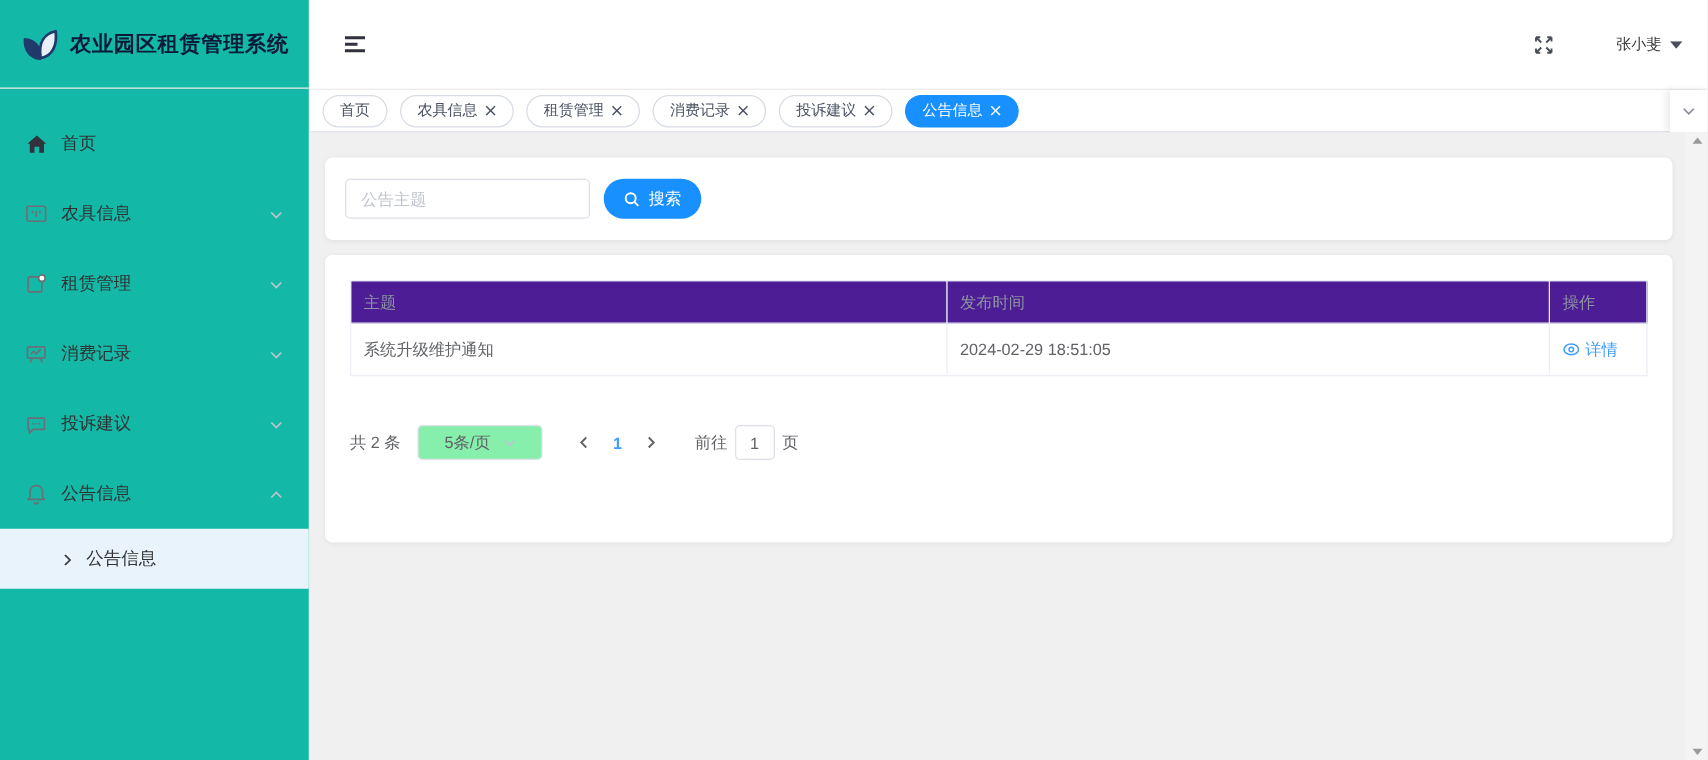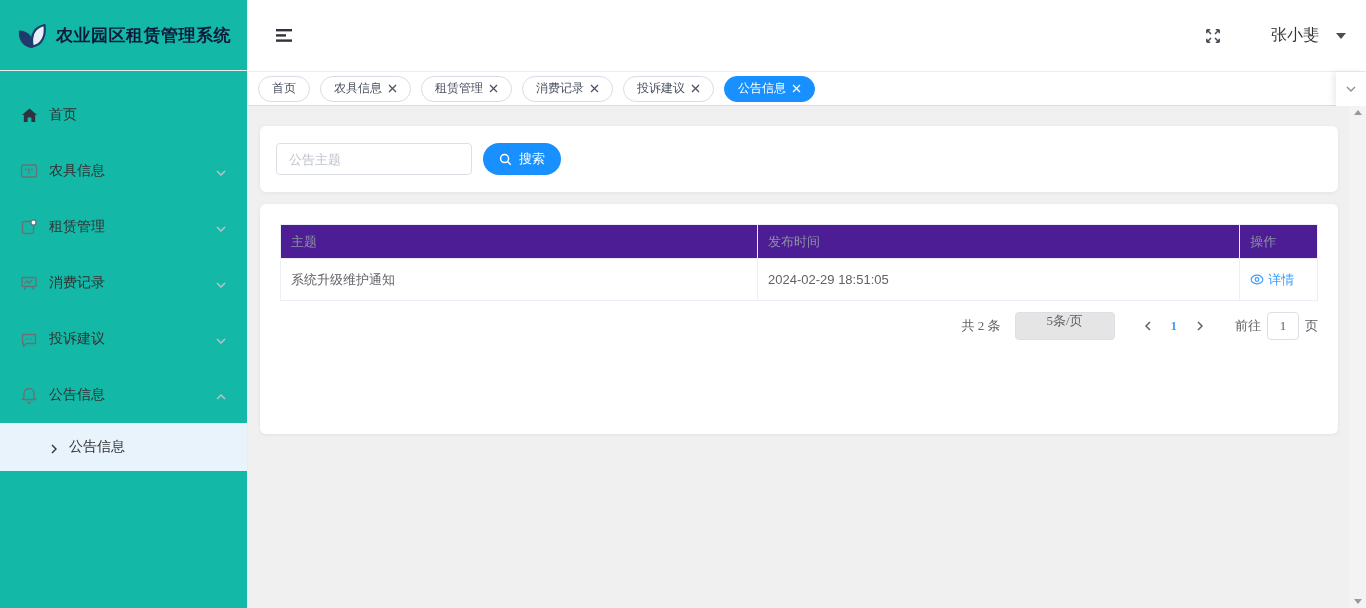--- a/index.html
+++ b/index.html
@@ -21,21 +21,21 @@
   .submenu-item .sm-arrow { width:12px; height:12px; margin-right:9px; color:#303133; }
   .submenu-item .sm-label { font-size:14px; color:#303133; }
 
   
   .main { flex:1; display:flex; flex-direction:column; position:relative; }
   .topbar { height:71px; background:#fff; display:flex; align-items:center; padding:0 20px 0 24px; }
   .hamburger { background:none; border:none; cursor:pointer; padding:4px; display:flex; }
   .topbar-right { margin-left:auto; display:flex; align-items:center; }
   .fullscreen-btn { background:none; border:none; cursor:pointer; padding:4px; display:flex; margin-right:46px; }
   .user-box { display:flex; align-items:center; cursor:pointer; }
-  .user-name { font-size:16px; color:#303133; margin-right:17px; }
+  .user-name { font-size:12px; color:#303133; margin-right:7px; }
 
   
   .tabbar { height:35px; background:#fff; border-top:1px solid #ececec; border-bottom:1px solid #d8dce5; display:flex; align-items:center; padding-left:10px; gap:10px; position:relative; }
   .tag { height:26px; display:flex; align-items:center; gap:6px; padding:0 13px; border:1px solid #d8dce5; border-radius:13px; background:#fff; font-size:12px; color:#495060; cursor:pointer; white-space:nowrap; }
   .tag.active { background:#1890ff; border-color:#1890ff; color:#fff; }
   .tag .tag-close { width:9px; height:9px; display:flex; cursor:pointer; }
   .tab-more { position:absolute; right:0; top:0; width:30px; height:34px; background:#fff; box-shadow:-3px 0 6px rgba(0,0,0,0.08); border:none; display:flex; align-items:center; justify-content:center; cursor:pointer; }
 
   
   .content { flex:1; background:#f0f0f0; padding:20px 28px 10px 12px; position:relative; overflow:hidden; }
@@ -46,23 +46,23 @@
   .search-btn { margin-left:11px; height:32px; padding:0 16px; border:none; border-radius:16px; background:#1890ff; color:#fff; font-size:13px; display:flex; align-items:center; gap:7px; cursor:pointer; font-family:inherit; }
 
   .table-card { margin-top:12px; height:230px; padding:20px 20px 0 20px; }
   table { width:100%; border-collapse:collapse; table-layout:fixed; }
   th, td { border:1px solid #ebeef5; text-align:left; font-size:13px; padding:0 10px; }
   th { height:34px; background:#4c1d95; color:#8d93a0; font-weight:500; }
   td { height:42px; color:#606266; background:#fff; }
   col.c-subject { width:46%; } col.c-time { width:46.5%; } col.c-action { width:7.5%; }
   .detail-link { color:#409eff; text-decoration:none; display:inline-flex; align-items:center; gap:4px; cursor:pointer; font-size:13px;justify-content:center; }
 
-  .pagination { margin-top:11px; display:flex; align-items:center; justify-content:flex-end; font-size:13px; color:#606266;font-family:Liberation Serif, serif; }
+  .pagination { margin-top:39px; display:flex; align-items:center; font-size:13px; color:#606266; }
   .pg-total { margin-right:14px; }
-  .pg-size { width:100px; height:28px; border:1px solid #dcdfe6; border-radius:4px; display:flex; align-items:center; justify-content:center; gap:10px; color:#606266; cursor:pointer; background:#e5e5e5;flex-direction:column; }
+  .pg-size { width:100px; height:28px; border:1px solid #dcdfe6; border-radius:4px; display:flex; align-items:center; justify-content:center; gap:10px; color:#606266; cursor:pointer; background:#86efac; }
   .pg-arrow { background:none; border:none; padding:0 14px; display:flex; align-items:center; cursor:pointer; color:#606266; }
   .pg-prev { margin-left:14px; }
   .pg-current { color:#409eff; font-weight:bold; padding:0 4px; cursor:pointer; }
   .pg-goto { margin-left:16px; margin-right:6px; }
   .pg-input { width:32px; height:28px; border:1px solid #dcdfe6; border-radius:4px; text-align:center; font-size:13px; color:#606266; outline:none; font-family:inherit; }
   .pg-unit { margin-left:6px; }
 
   
   .v-scrollbar { position:absolute; top:0; right:0; width:17px; height:100%; background:#f3f3f3; display:flex; flex-direction:column; justify-content:space-between; align-items:center; padding:4px 0; }
   .sb-arrow { width:0; height:0; border-left:4px solid transparent; border-right:4px solid transparent; }

